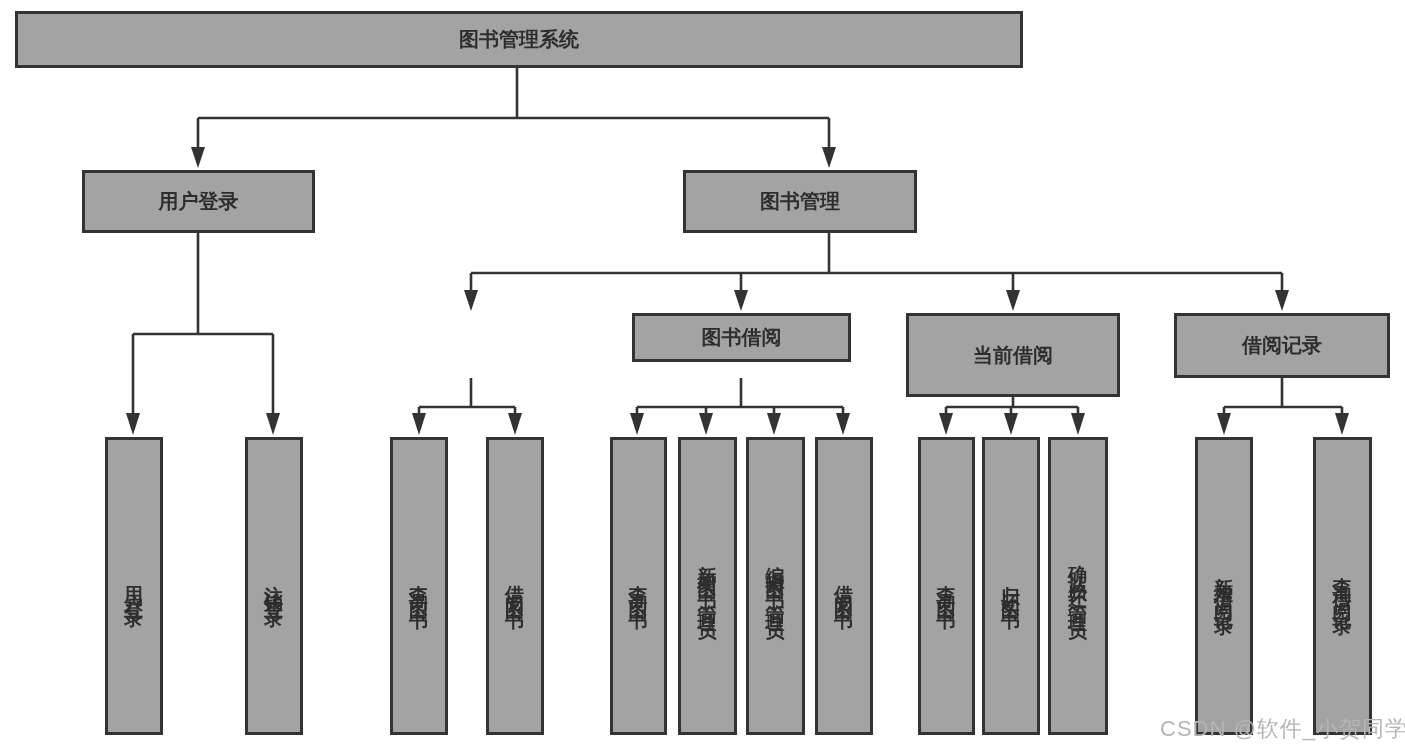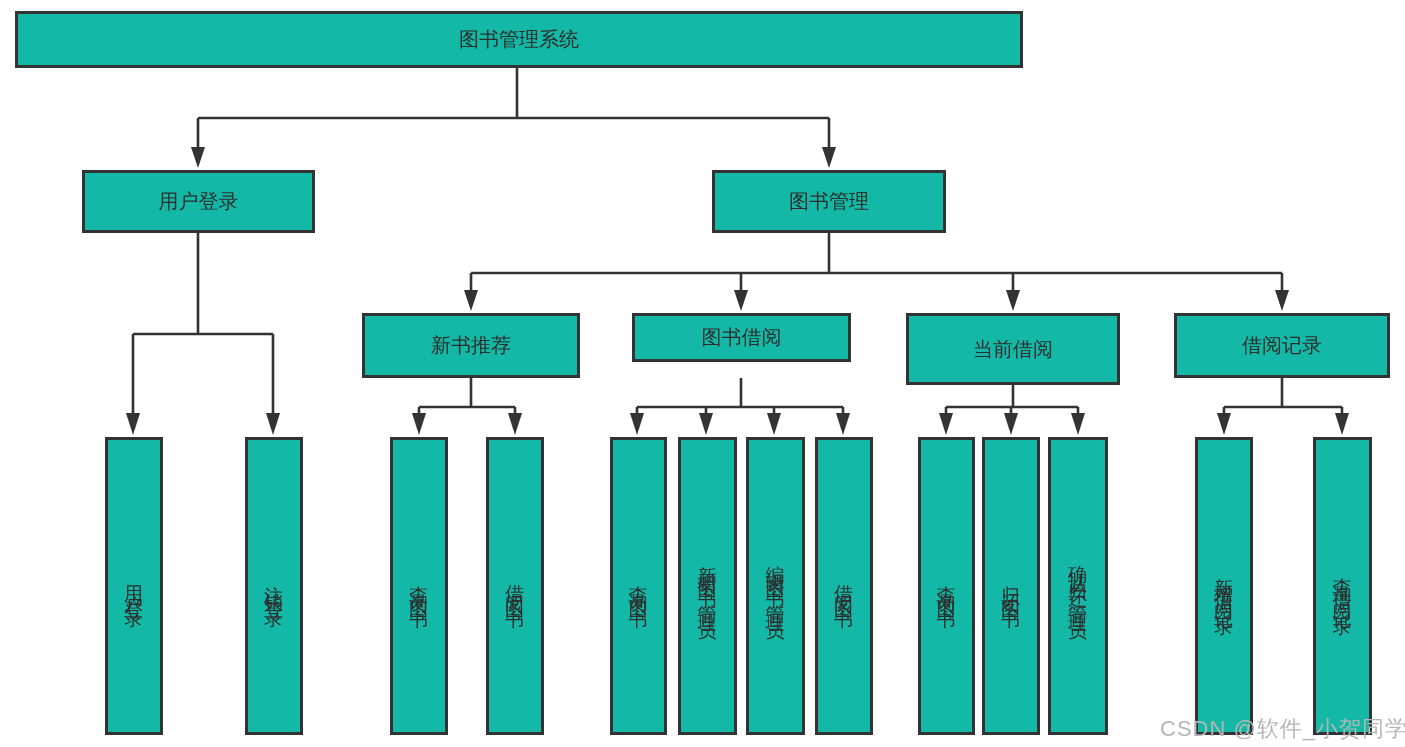--- a/index.html
+++ b/index.html
@@ -10,24 +10,25 @@
   #canvas{
     position:relative; width:1405px; height:747px; overflow:hidden;
     background:var(--c-bg);
     font-family:"Liberation Sans","DejaVu Sans",sans-serif;
   }
   .wires{position:absolute;left:0;top:0;z-index:0;}
   .wires path{stroke:var(--c-line);stroke-width:2.6;fill:none;}
   .wires polygon{fill:var(--c-line);stroke:none;}
   .box{
     position:absolute; box-sizing:border-box; z-index:1;
-    background:#14b8a6; border:3px solid var(--c-border);
+    background:#a3a3a3; border:3px solid var(--c-border);
     display:flex; align-items:center; justify-content:center;
     color:var(--c-text); font-size:20px; line-height:1.25;
     white-space:nowrap;
+    font-weight:bold;
   }
   .box.v{
     writing-mode:vertical-rl; text-orientation:mixed;
     font-size:19px; letter-spacing:8px; line-height:1;
     white-space:normal;
   }
   .watermark{
     position:absolute; left:1160px; top:714px; z-index:2;
     font-size:22px; letter-spacing:1px; color:var(--c-watermark);
     white-space:nowrap;
@@ -67,25 +68,24 @@
       <polygon points="1004,413 1018,413 1011,435"></polygon>
       <polygon points="1071,413 1085,413 1078,435"></polygon>
       <polygon points="1217,413 1231,413 1224,435"></polygon>
       <polygon points="1335,413 1349,413 1342,435"></polygon>
     </g>
   </svg>
 
   <div class="box" style="left:15px;top:11px;width:1008px;height:57px">图书管理系统</div>
 
   <div class="box" style="left:82px;top:170px;width:233px;height:63px">用户登录</div>
-  <div class="box" style="left:712px;top:170px;width:234px;height:63px">图书管理</div>
+  <div class="box" style="left:683px;top:170px;width:234px;height:63px">图书管理</div>
 
-  <div class="box" style="left:362px;top:313px;width:218px;height:65px">新书推荐</div>
   <div class="box" style="left:632px;top:313px;width:219px;height:49px">图书借阅</div>
-  <div class="box" style="left:906px;top:313px;width:214px;height:72px">当前借阅</div>
+  <div class="box" style="left:906px;top:313px;width:214px;height:84px">当前借阅</div>
   <div class="box" style="left:1174px;top:313px;width:216px;height:65px">借阅记录</div>
 
   <div class="box v" style="left:105px;top:437px;width:58px;height:298px">用户登录</div>
   <div class="box v" style="left:245px;top:437px;width:58px;height:298px">注销登录</div>
 
   <div class="box v" style="left:390px;top:437px;width:58px;height:298px">查询图书</div>
   <div class="box v" style="left:486px;top:437px;width:58px;height:298px">借阅图书</div>
 
   <div class="box v" style="left:610px;top:437px;width:57px;height:298px">查询图书</div>
   <div class="box v" style="left:678px;top:437px;width:59px;height:298px">新增图书（管理员）</div>

